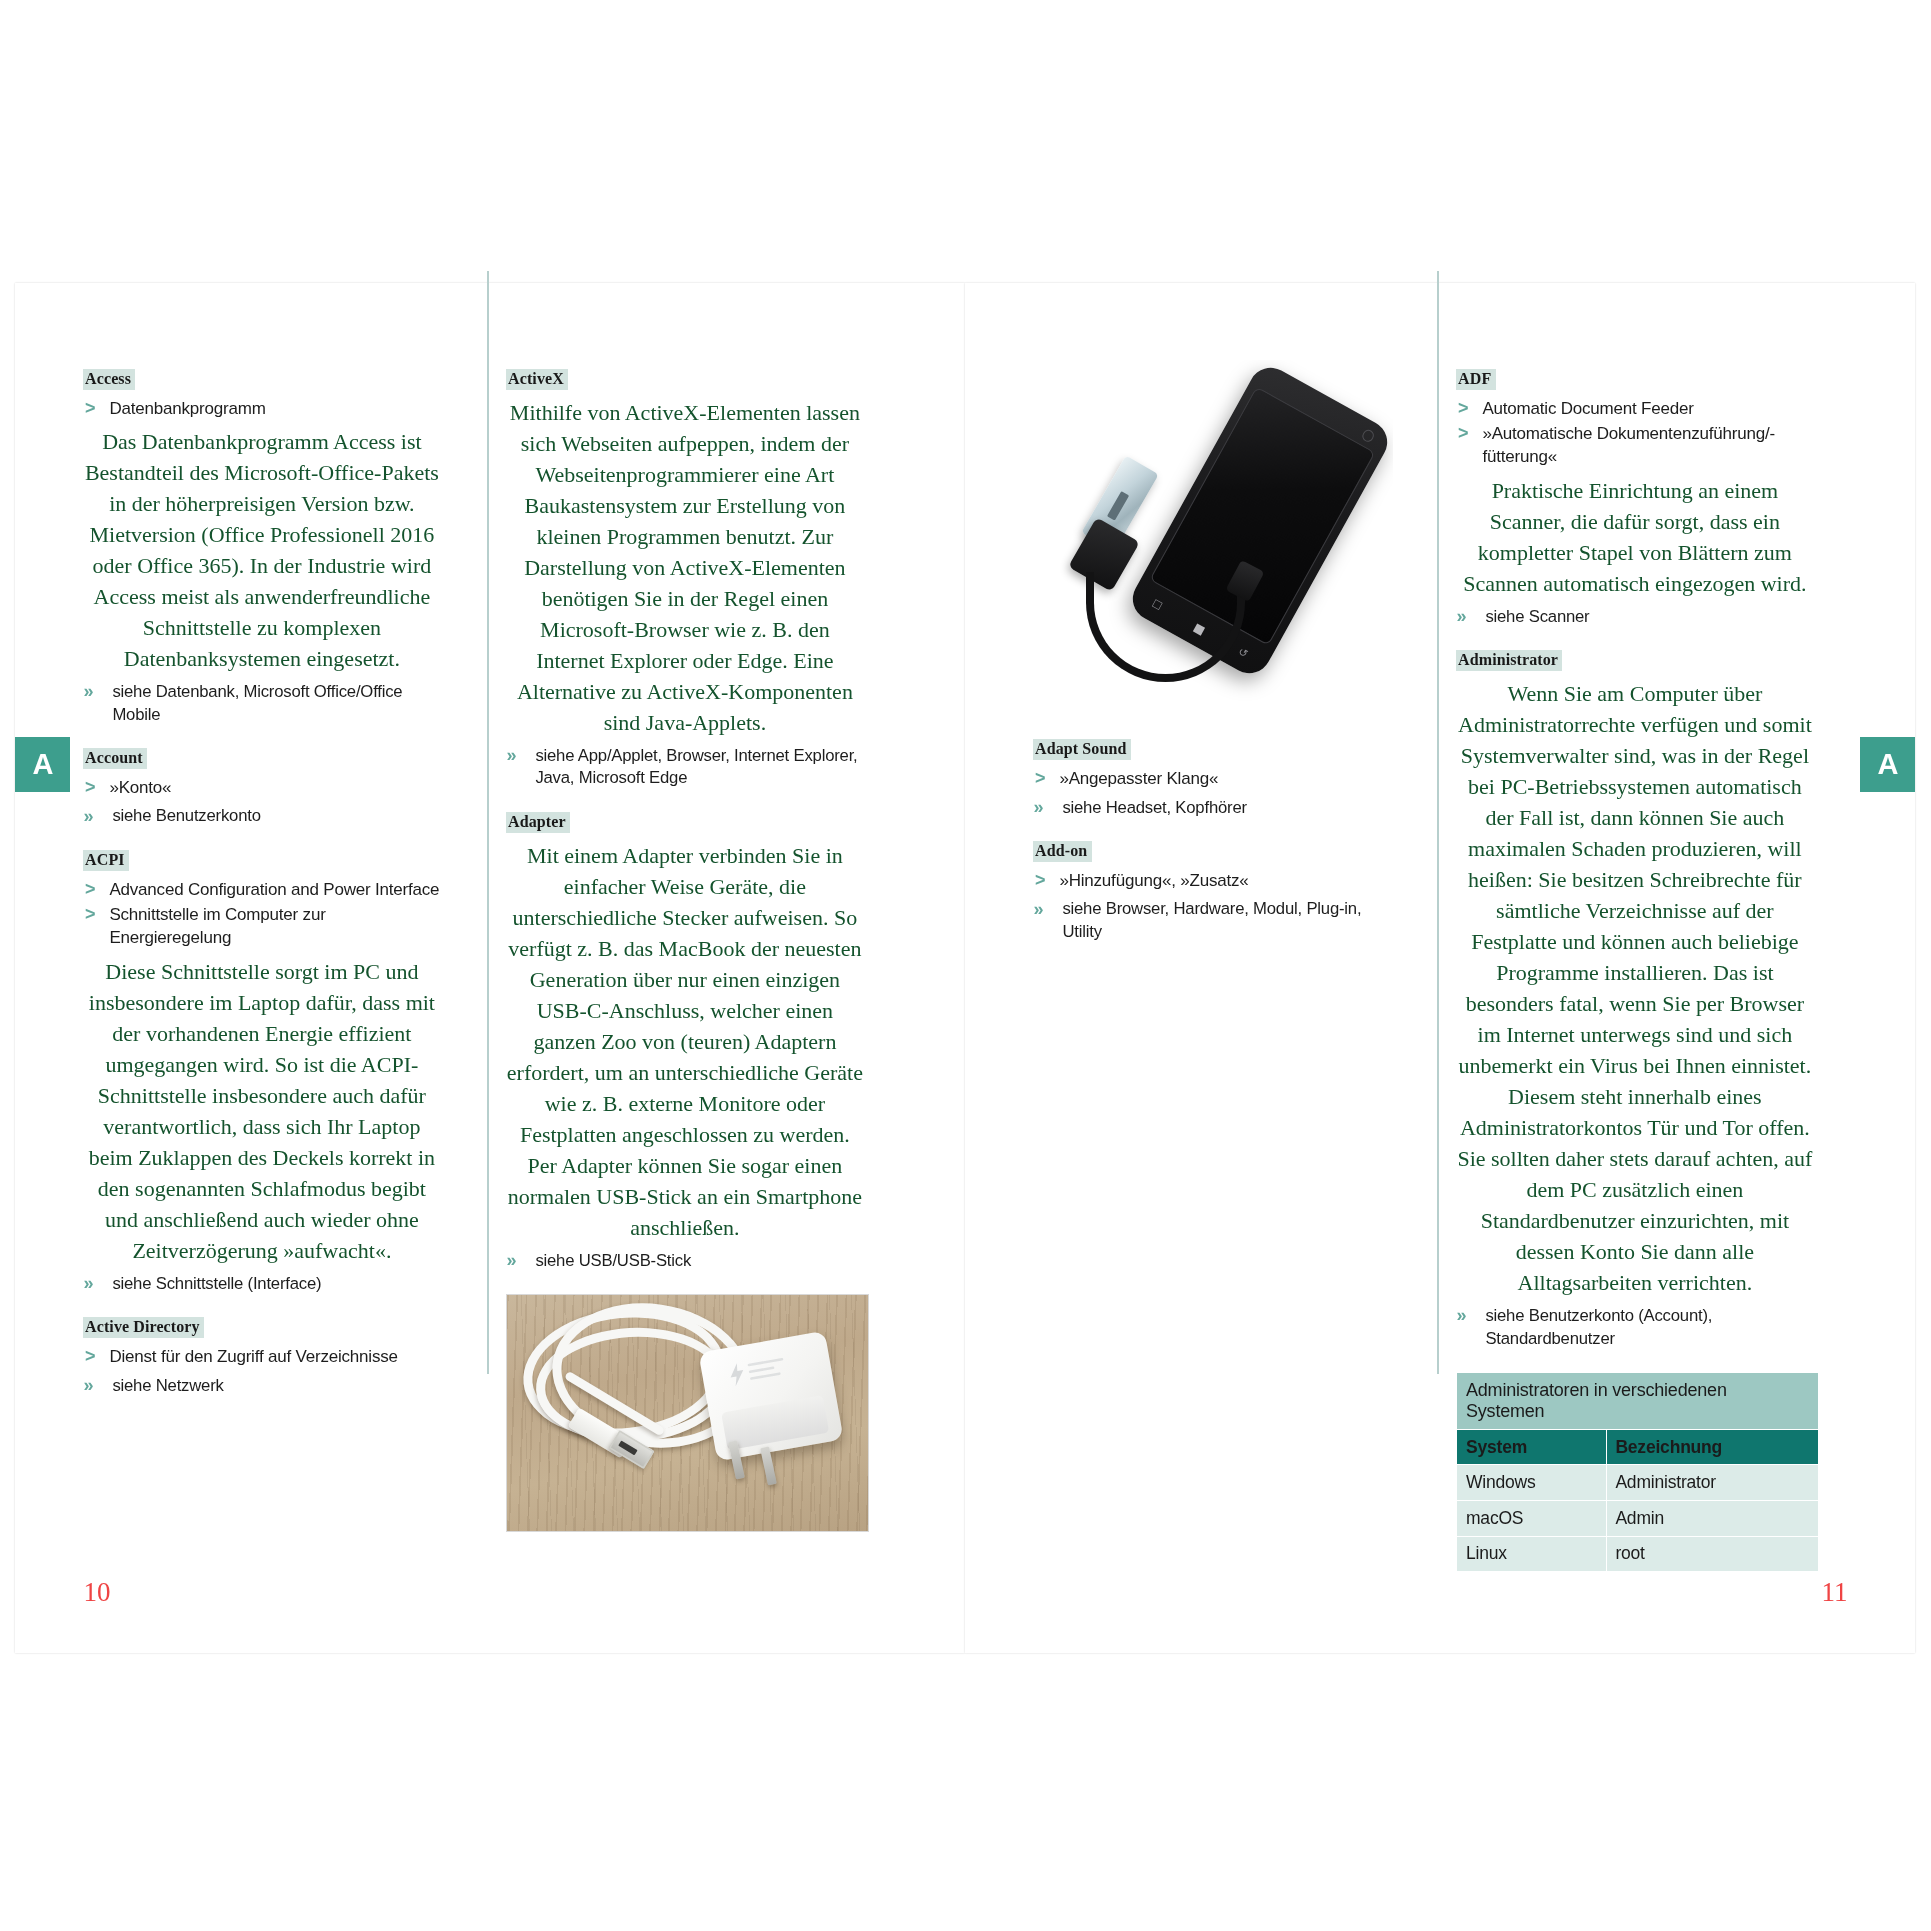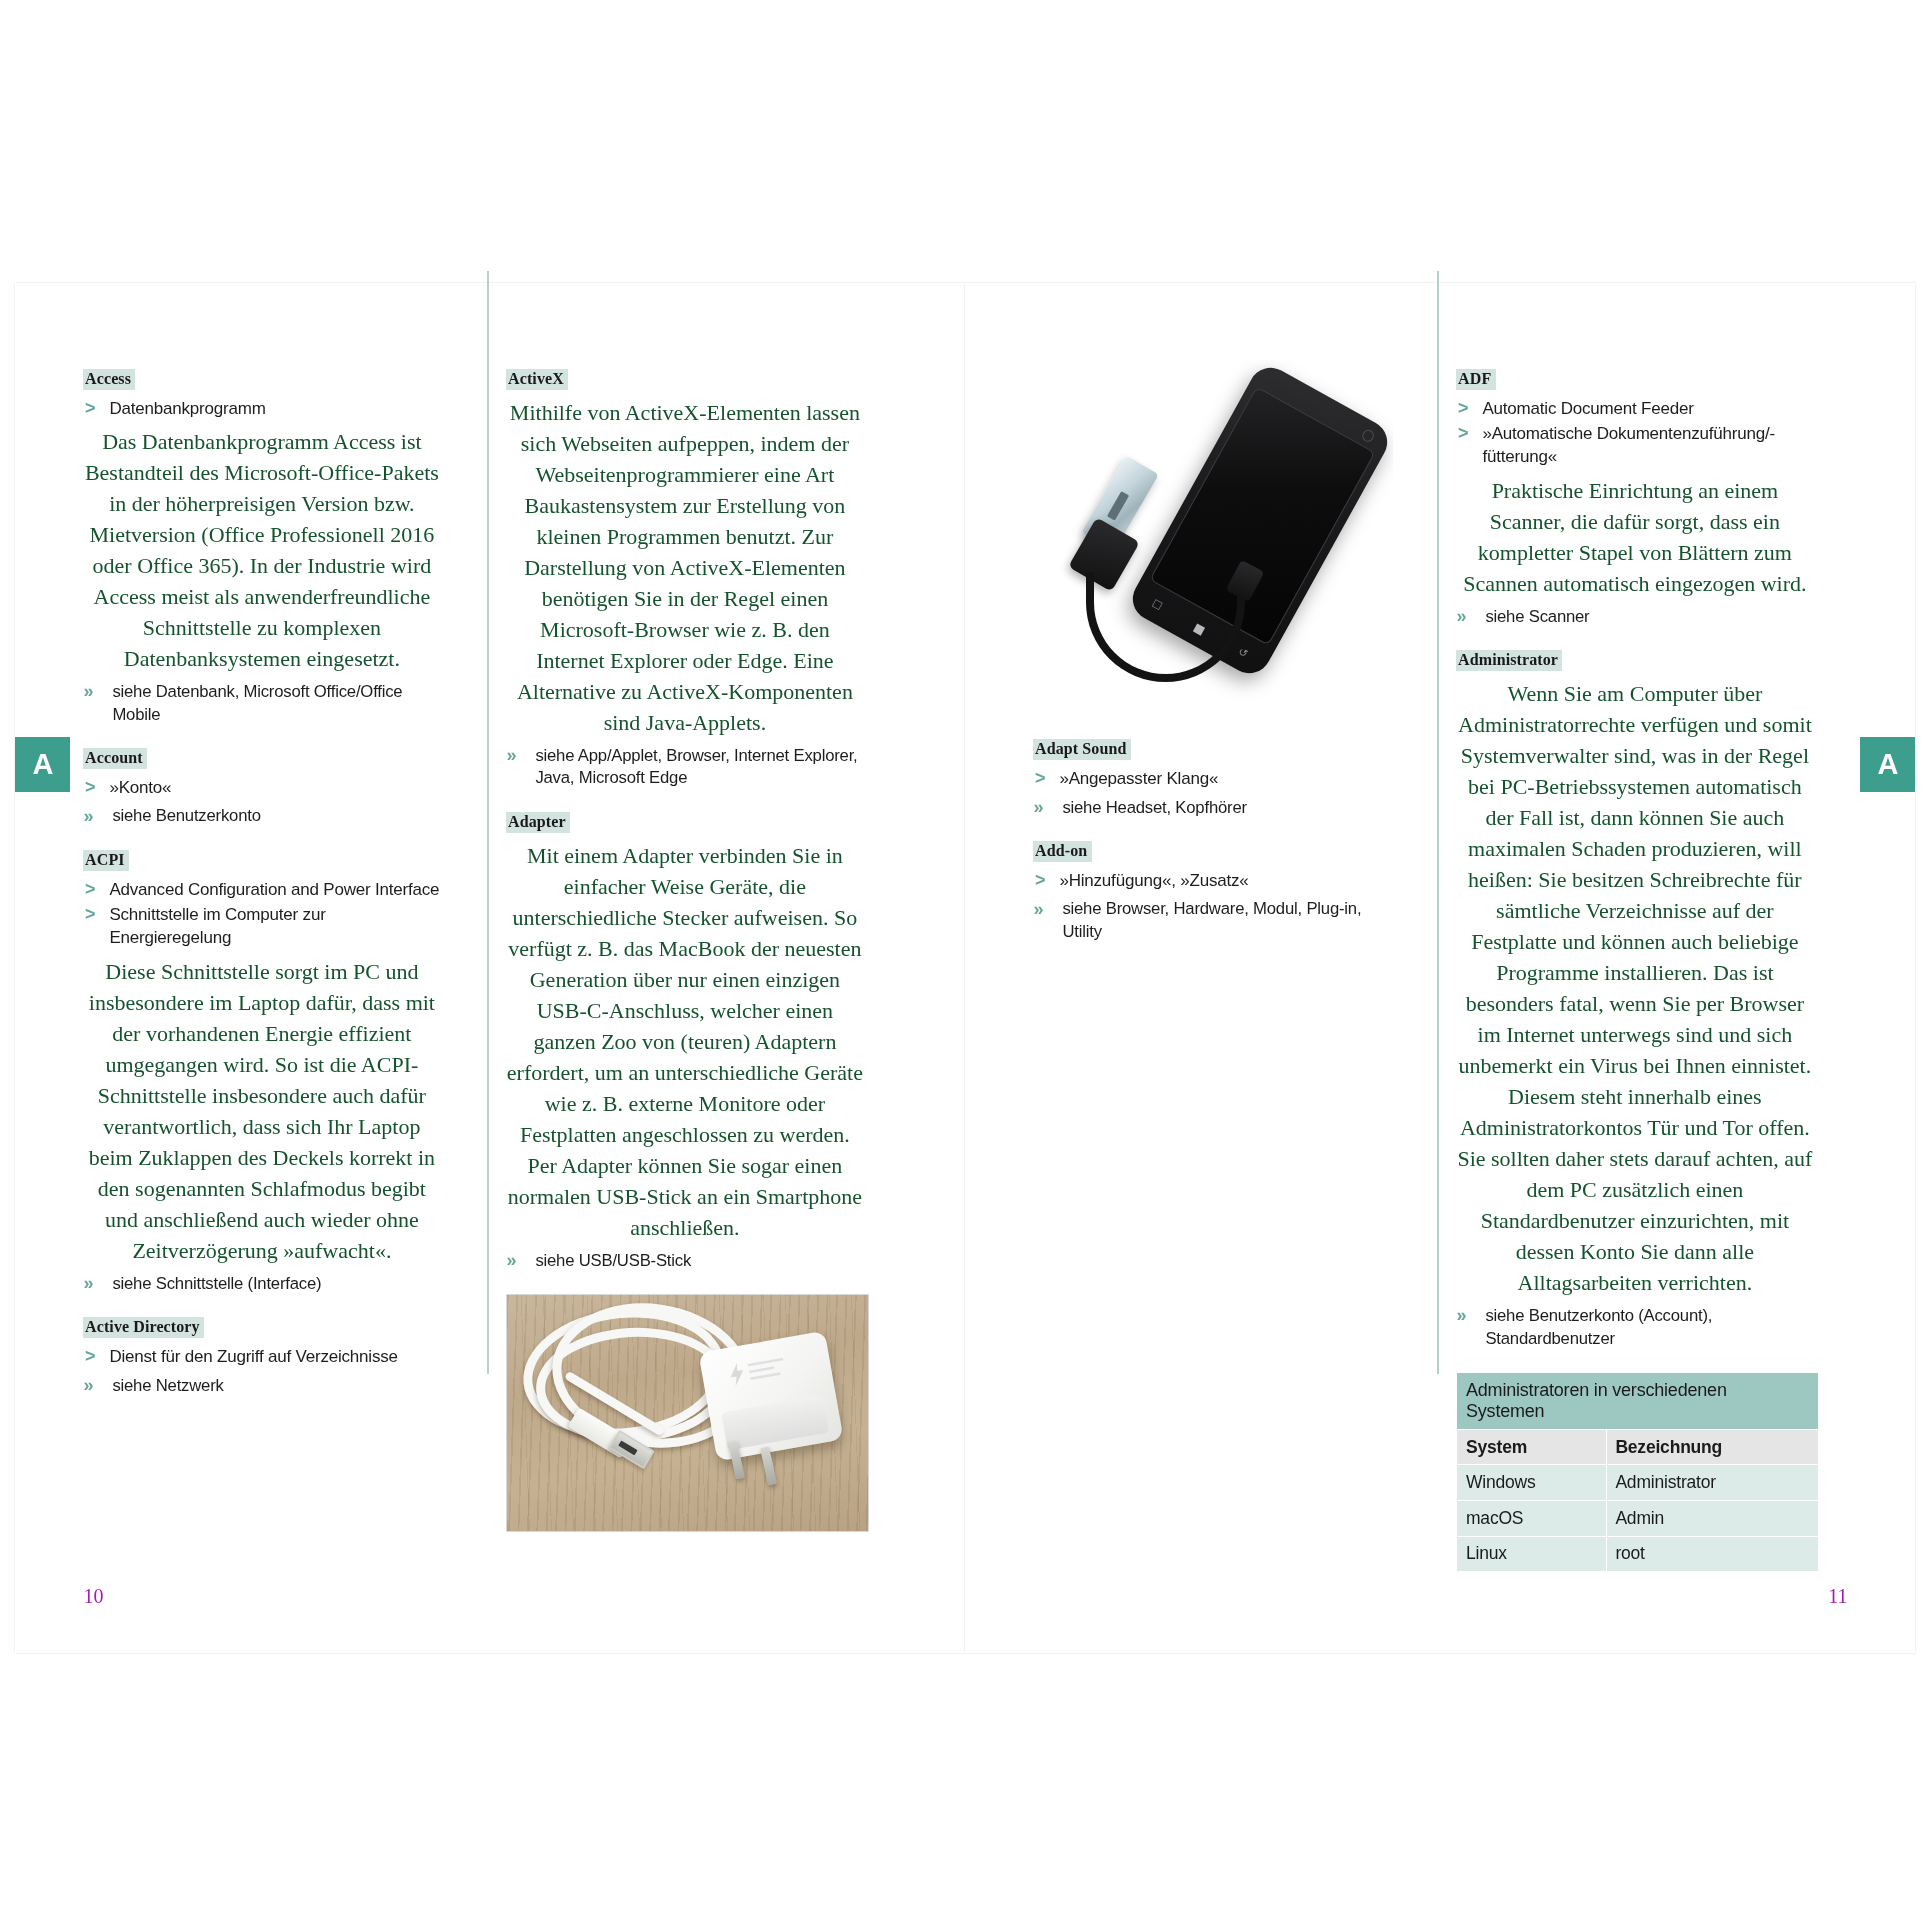--- a/index.html
+++ b/index.html
@@ -141,22 +141,22 @@
     top: 454px;
   }
   .index-tab.left-tab  { left: 0px; }
   .index-tab.right-tab { right: 0px; }
 
   
   .folio {
     position: absolute;
     bottom: 45px;
     font-family: "Liberation Serif", serif;
-    font-size: 20px;
-    color: #a21caf;
+    font-size: 27px;
+    color: #ef4444;
   }
   .folio.left-folio  { left: 68px; }
   .folio.right-folio { right: 68px; }
 
   
   .figure { margin: 12px 0 3.4px 0; }
 
   
   .photo-charger {
     width: 363px;
@@ -353,21 +353,21 @@
     color: #1b1b1b;
     letter-spacing: -0.2px;
     border: 1.7px solid #ffffff;
   }
   .tbl .tbl-title {
     background: #9dc8c2;
     font-weight: normal;
     font-size: 18px;
   }
   .tbl .tbl-head th {
-    background: #e5e5e5;
+    background: #0f766e;
     font-weight: bold;
   }
   .tbl tbody td { background: #dcebe8; margin-left: 24px; }
 </style>
 </head>
 <body>
 
 <div id="page">
   <div class="spread">
 

